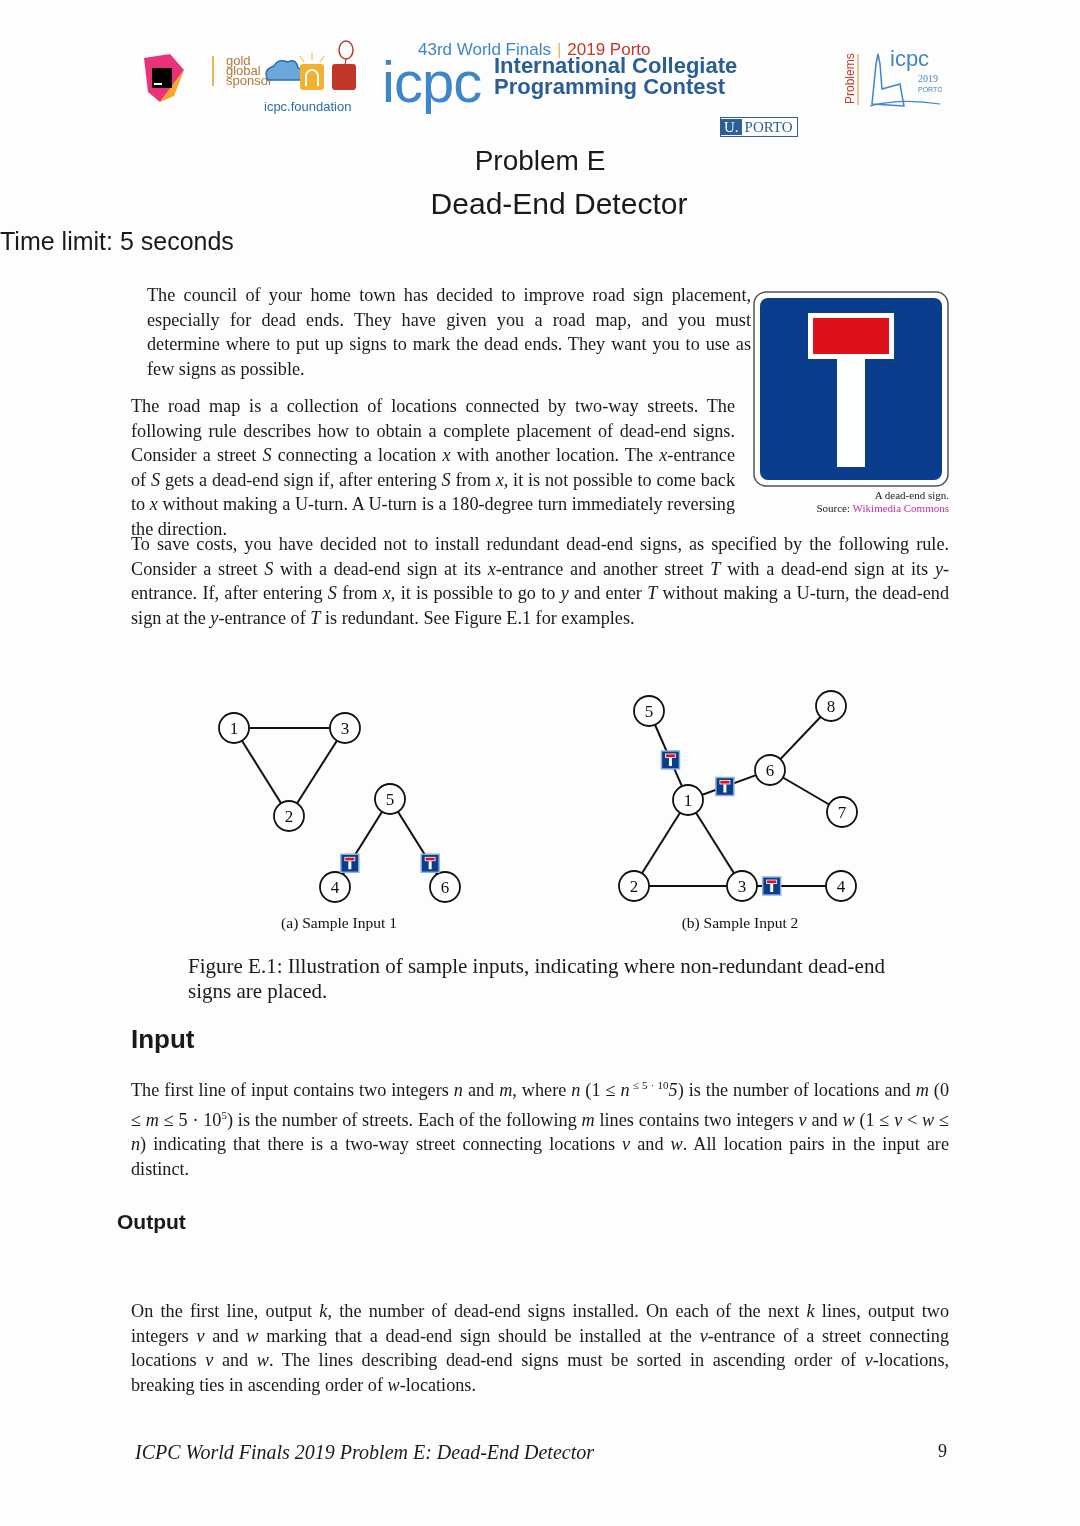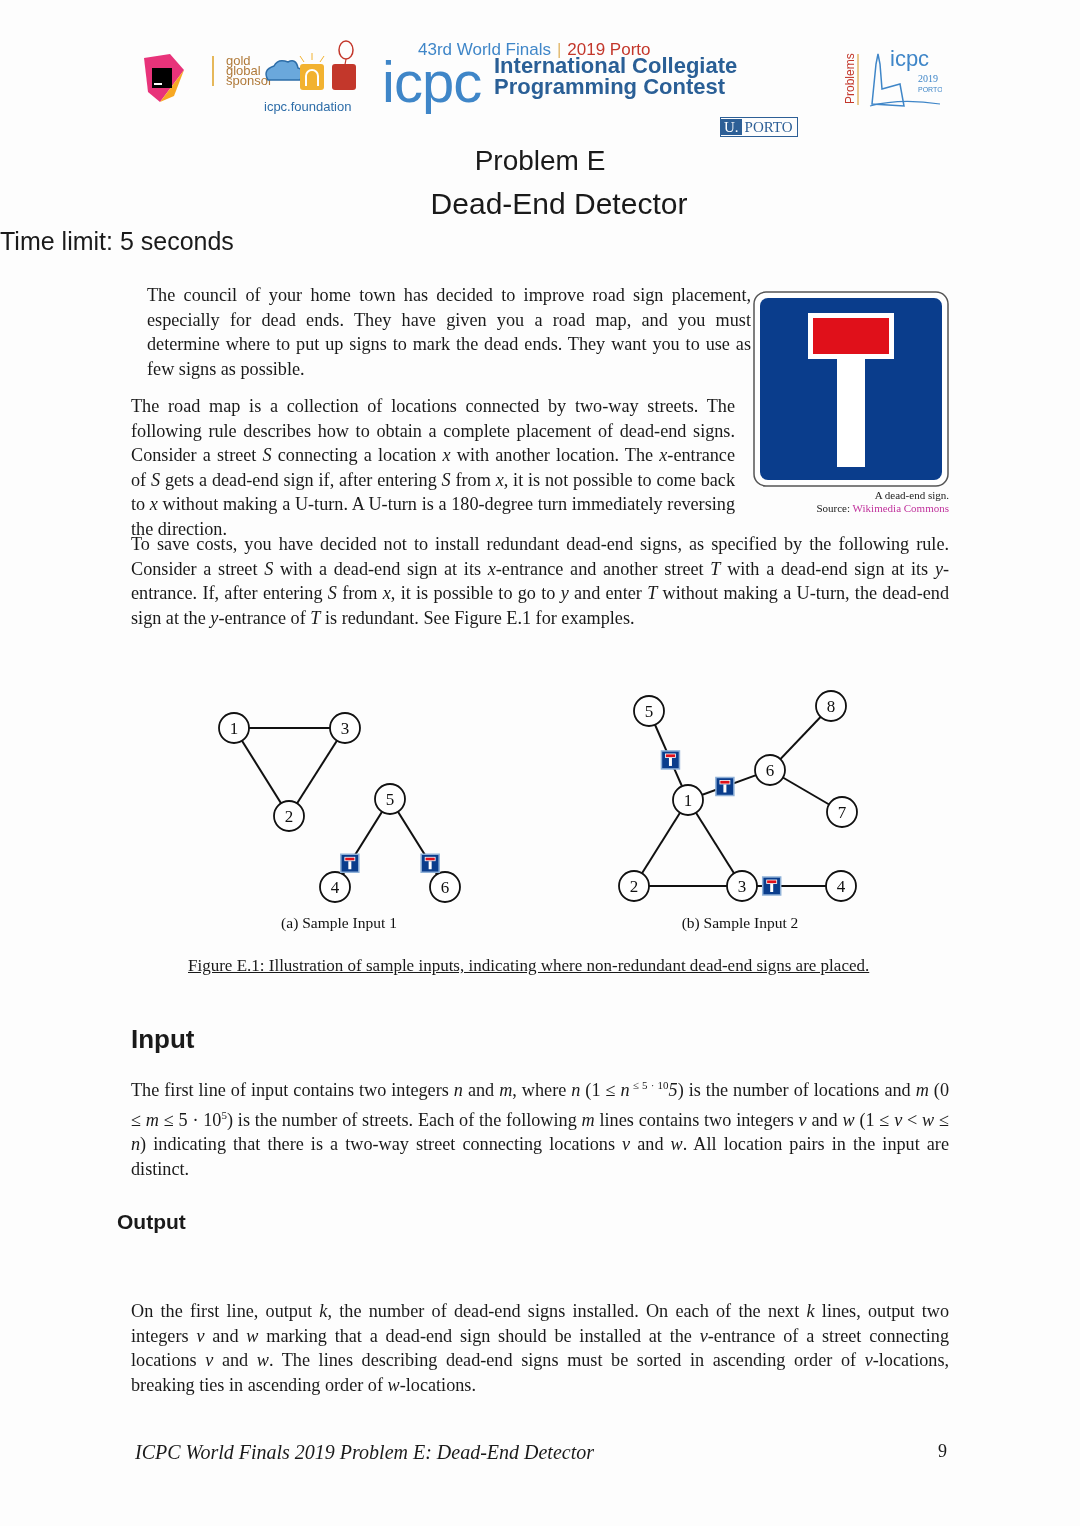--- a/index.html
+++ b/index.html
@@ -26,21 +26,21 @@
   .para { font-size:18.2px; line-height:24.5px; text-align:justify; }
   .p1 { left:131px; top:283px; width:604px;margin-left:16px; }
   .p2 { left:131px; top:394px; width:604px; }
   .p3 { left:131px; top:532px; width:818px; }
   .para p { margin:0; }
   i.m { font-style:italic; }
   .sign-big { left:753px; top:291px; width:196px; height:196px; }
   .sign-cap { left:760px; top:489px; width:189px; text-align:right; font-size:11px; line-height:13px; }
   .sign-cap .src { color:#c0329c; }
   .fig { left:200px; top:685px; width:680px; height:250px; }
-  .figcap { left:188px; top:954px; width:720px; font-size:17px; line-height:24.5px;text-decoration:underline; }
+  .figcap { left:188px; top:954px; width:720px; font-size:21px; line-height:24.5px; }
   .h-input { left:131px; top:1024px; font-family:"Liberation Sans", sans-serif; font-weight:bold; font-size:26px; }
   .p4 { left:131px; top:1073px; width:818px; }
   .h-output { left:117px; top:1210px; font-family:"Liberation Sans", sans-serif; font-weight:bold; font-size:21px; }
   .p5 { left:131px; top:1259px; width:818px;margin-top:40px; }
   .footer { left:135px; top:1441px; font-style:italic; font-size:20px; }
   .pageno { left:938px; top:1441px; font-size:18px; }
 </style>
 </head>
 <body>
 

